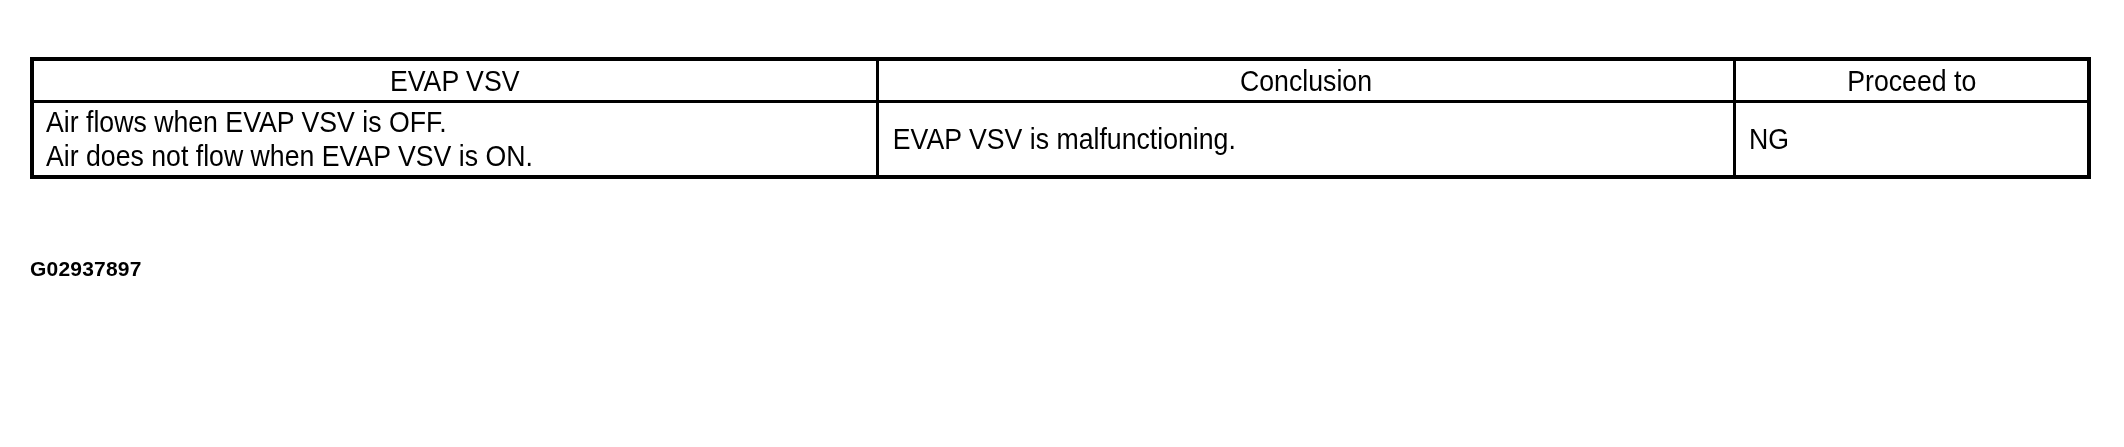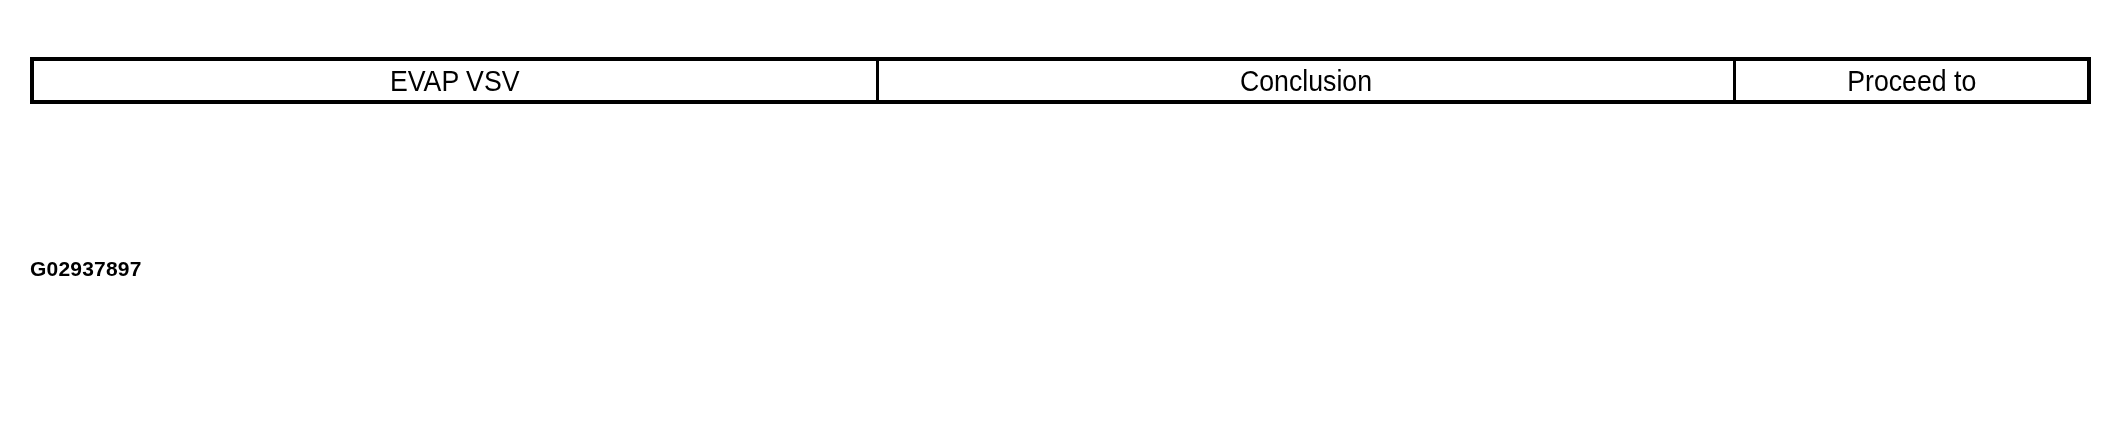--- a/index.html
+++ b/index.html
@@ -121,19 +121,33 @@
           </td>
           <td class="hdr-cell">
             <div class="cell-inner">Conclusion</div>
           </td>
           <td class="hdr-cell">
             <div class="cell-inner">Proceed to</div>
           </td>
         </tr>
 
 
+        <tr class="data-row">
+          <td class="data-cell">
+            <div class="cell-inner">
+              <span class="ln">Air flows when EVAP VSV is OFF.</span>
+              <span class="ln">Air does not flow when EVAP VSV is ON.</span>
+            </div>
+          </td>
+          <td class="data-cell conc-cell">
+            <div class="cell-inner">EVAP VSV is malfunctioning.</div>
+          </td>
+          <td class="data-cell proc-cell">
+            <div class="cell-inner">NG</div>
+          </td>
+        </tr>
       </tbody>
     </table>
   </div>
 
   <div class="caption">G02937897</div>
 
 </div>
 
 </body></html>

